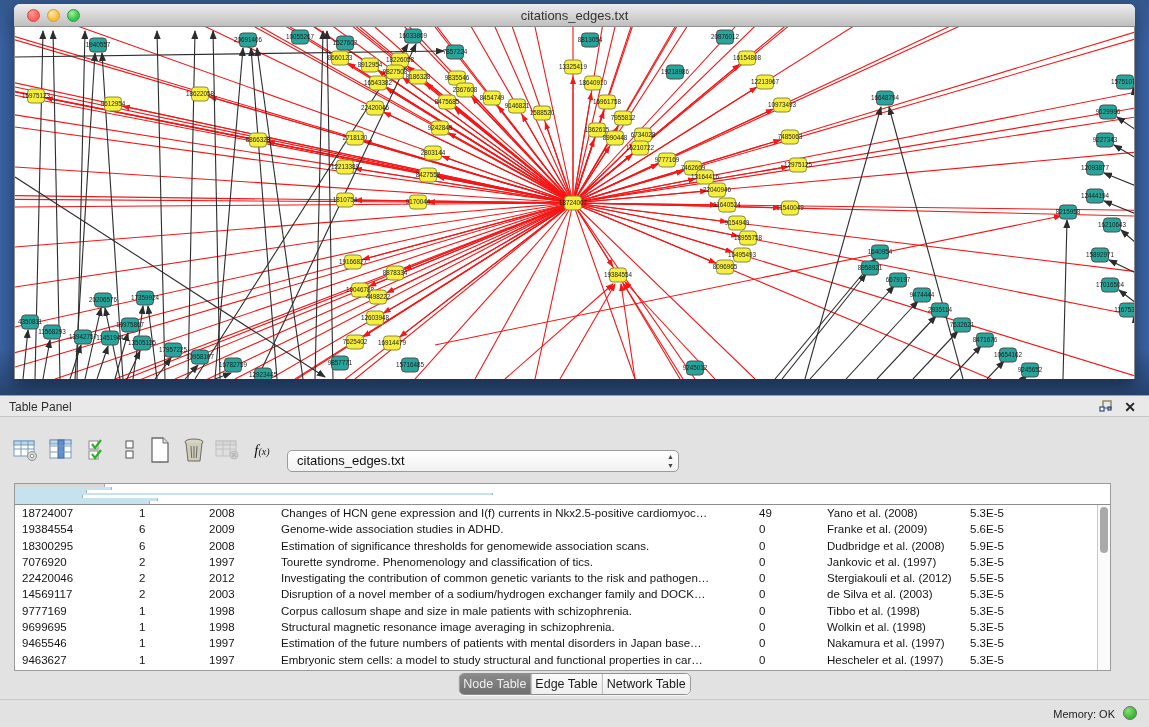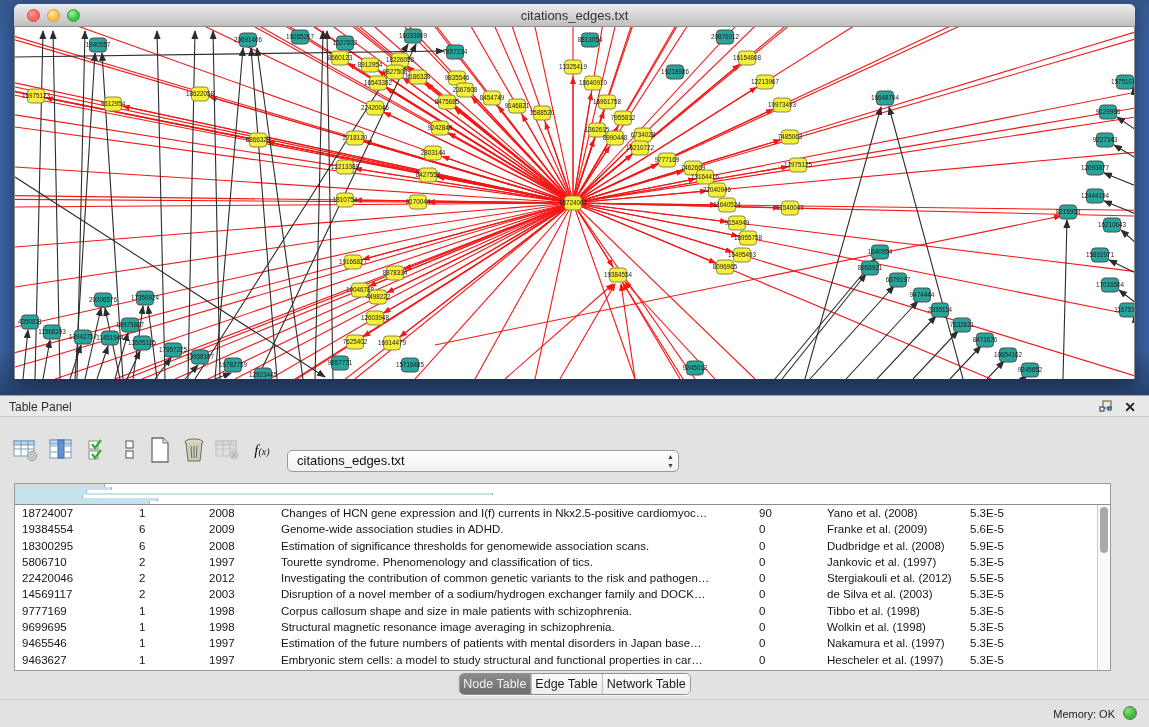--- a/index.html
+++ b/index.html
@@ -591,21 +591,21 @@
         <div class="th c4"><span class="tri">△</span>out_de…</div>
         <div class="th c5">short</div>
         <div class="th c6">patients</div>
       </div>
     <div id="tbody">
         <div class="trow">
           <div class="td c0">18724007</div>
           <div class="td c1">1</div>
           <div class="td c2">2008</div>
           <div class="td c3">Changes of HCN gene expression and I(f) currents in Nkx2.5-positive cardiomyoc…</div>
-          <div class="td c4">90</div>
+          <div class="td c4">49</div>
           <div class="td c5">Yano et al. (2008)</div>
           <div class="td c6">5.3E-5</div>
         </div>
         <div class="trow">
           <div class="td c0">19384554</div>
           <div class="td c1">6</div>
           <div class="td c2">2009</div>
           <div class="td c3">Genome-wide association studies in ADHD.</div>
           <div class="td c4">0</div>
           <div class="td c5">Franke et al. (2009)</div>
@@ -614,21 +614,21 @@
         <div class="trow">
           <div class="td c0">18300295</div>
           <div class="td c1">6</div>
           <div class="td c2">2008</div>
           <div class="td c3">Estimation of significance thresholds for genomewide association scans.</div>
           <div class="td c4">0</div>
           <div class="td c5">Dudbridge et al. (2008)</div>
           <div class="td c6">5.9E-5</div>
         </div>
         <div class="trow">
-          <div class="td c0">5806710</div>
+          <div class="td c0">7076920</div>
           <div class="td c1">2</div>
           <div class="td c2">1997</div>
           <div class="td c3">Tourette syndrome. Phenomenology and classification of tics.</div>
           <div class="td c4">0</div>
           <div class="td c5">Jankovic et al. (1997)</div>
           <div class="td c6">5.3E-5</div>
         </div>
         <div class="trow">
           <div class="td c0">22420046</div>
           <div class="td c1">2</div>

